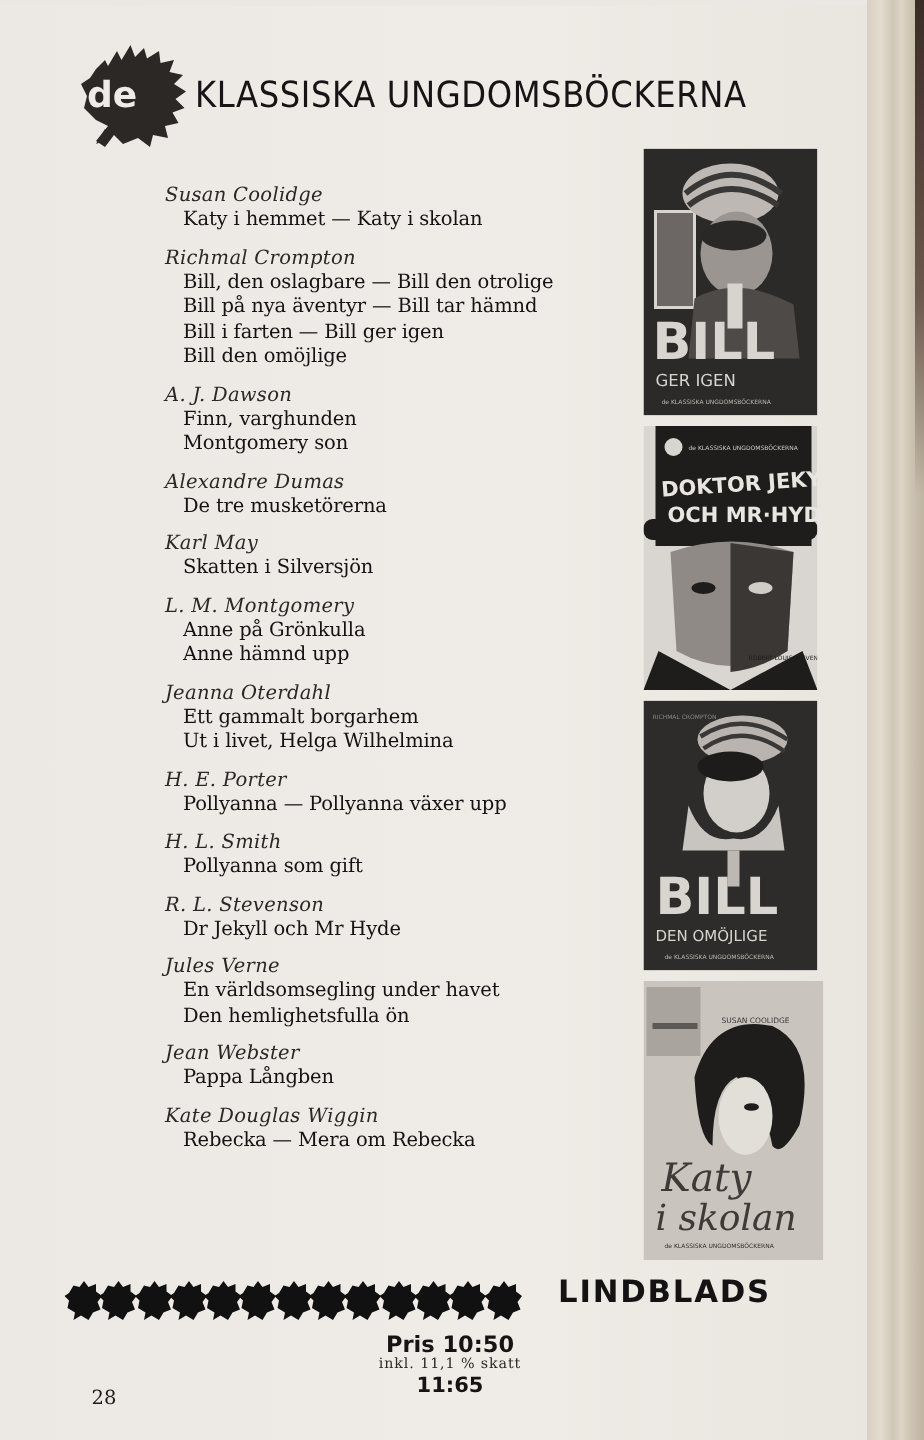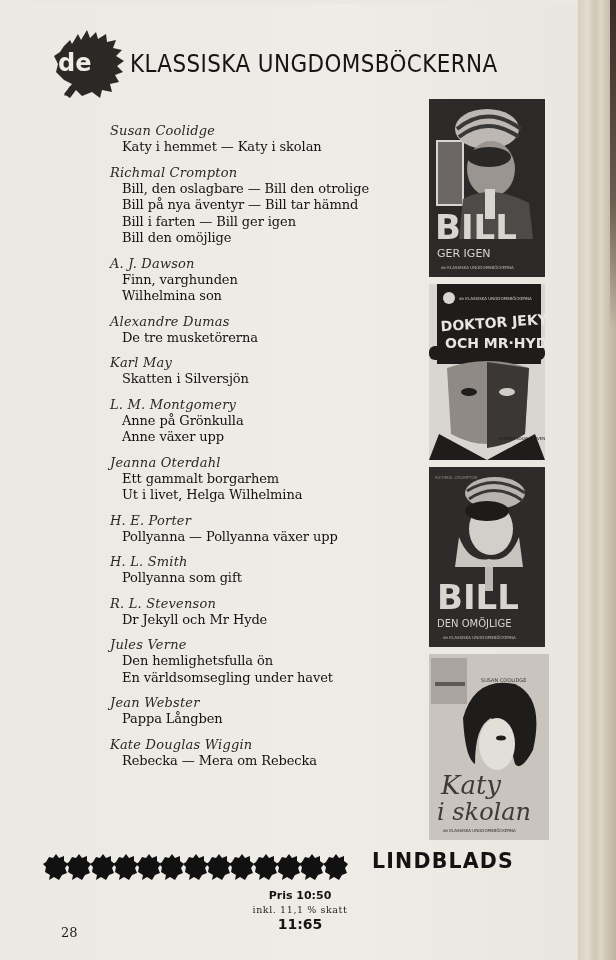--- a/index.html
+++ b/index.html
@@ -49,21 +49,21 @@
   
   .leaves { position:absolute; left:43px; top:848px; display:flex; gap:0; }
   .leaf { width:23.3px; height:30px; }
   .leaf svg { width:25px; height:30px; display:block; }
   .publisher {
     position:absolute; left:372px; top:845px;
     font-family:"DejaVu Sans", sans-serif; font-weight:bold; font-size:20.5px;
     letter-spacing:1.2px; color:#141212;
   }
   .price-block { position:absolute; left:200px; top:884px; width:200px; text-align:center; }
-  .price { font-family:"DejaVu Sans", sans-serif; font-weight:bold; font-size:11px; line-height:16px; color:#151313; }
+  .price { font-family:"DejaVu Sans", sans-serif; font-weight:bold; font-size:15px; line-height:16px; color:#151313; }
   .tax { font-family:"DejaVu Serif", serif; font-size:9.5px; line-height:12px; color:#2a2725; letter-spacing:0.6px; }
   .price2 { font-family:"DejaVu Sans", sans-serif; font-weight:bold; font-size:14px; line-height:16px; color:#151313; }
   .page-number {
     position:absolute; left:42px; top:921px;
     font-family:"DejaVu Serif", serif; font-size:13px; color:#1e1c1a;margin-left:19px;
   }
 </style>
 </head>
 <body>
 
@@ -85,48 +85,48 @@
     <div class="title">Katy i hemmet — Katy i skolan</div>
 
     <div class="author">Richmal Crompton</div>
     <div class="title">Bill, den oslagbare — Bill den otrolige</div>
     <div class="title">Bill på nya äventyr — Bill tar hämnd</div>
     <div class="title">Bill i farten — Bill ger igen</div>
     <div class="title">Bill den omöjlige</div>
 
     <div class="author">A. J. Dawson</div>
     <div class="title">Finn, varghunden</div>
-    <div class="title">Wilhelmina son</div>
+    <div class="title">Montgomery son</div>
 
     <div class="author">Alexandre Dumas</div>
     <div class="title">De tre musketörerna</div>
 
     <div class="author">Karl May</div>
     <div class="title">Skatten i Silversjön</div>
 
     <div class="author">L. M. Montgomery</div>
     <div class="title">Anne på Grönkulla</div>
-    <div class="title">Anne växer upp</div>
+    <div class="title">Anne hämnd upp</div>
 
     <div class="author">Jeanna Oterdahl</div>
     <div class="title">Ett gammalt borgarhem</div>
     <div class="title">Ut i livet, Helga Wilhelmina</div>
 
     <div class="author">H. E. Porter</div>
     <div class="title">Pollyanna — Pollyanna växer upp</div>
 
     <div class="author">H. L. Smith</div>
     <div class="title">Pollyanna som gift</div>
 
     <div class="author">R. L. Stevenson</div>
     <div class="title">Dr Jekyll och Mr Hyde</div>
 
     <div class="author">Jules Verne</div>
+    <div class="title">En världsomsegling under havet</div>
     <div class="title">Den hemlighetsfulla ön</div>
-    <div class="title">En världsomsegling under havet</div>
 
     <div class="author">Jean Webster</div>
     <div class="title">Pappa Långben</div>
 
     <div class="author">Kate Douglas Wiggin</div>
     <div class="title">Rebecka — Mera om Rebecka</div>
   </div>
 
   <div class="covers">
 

